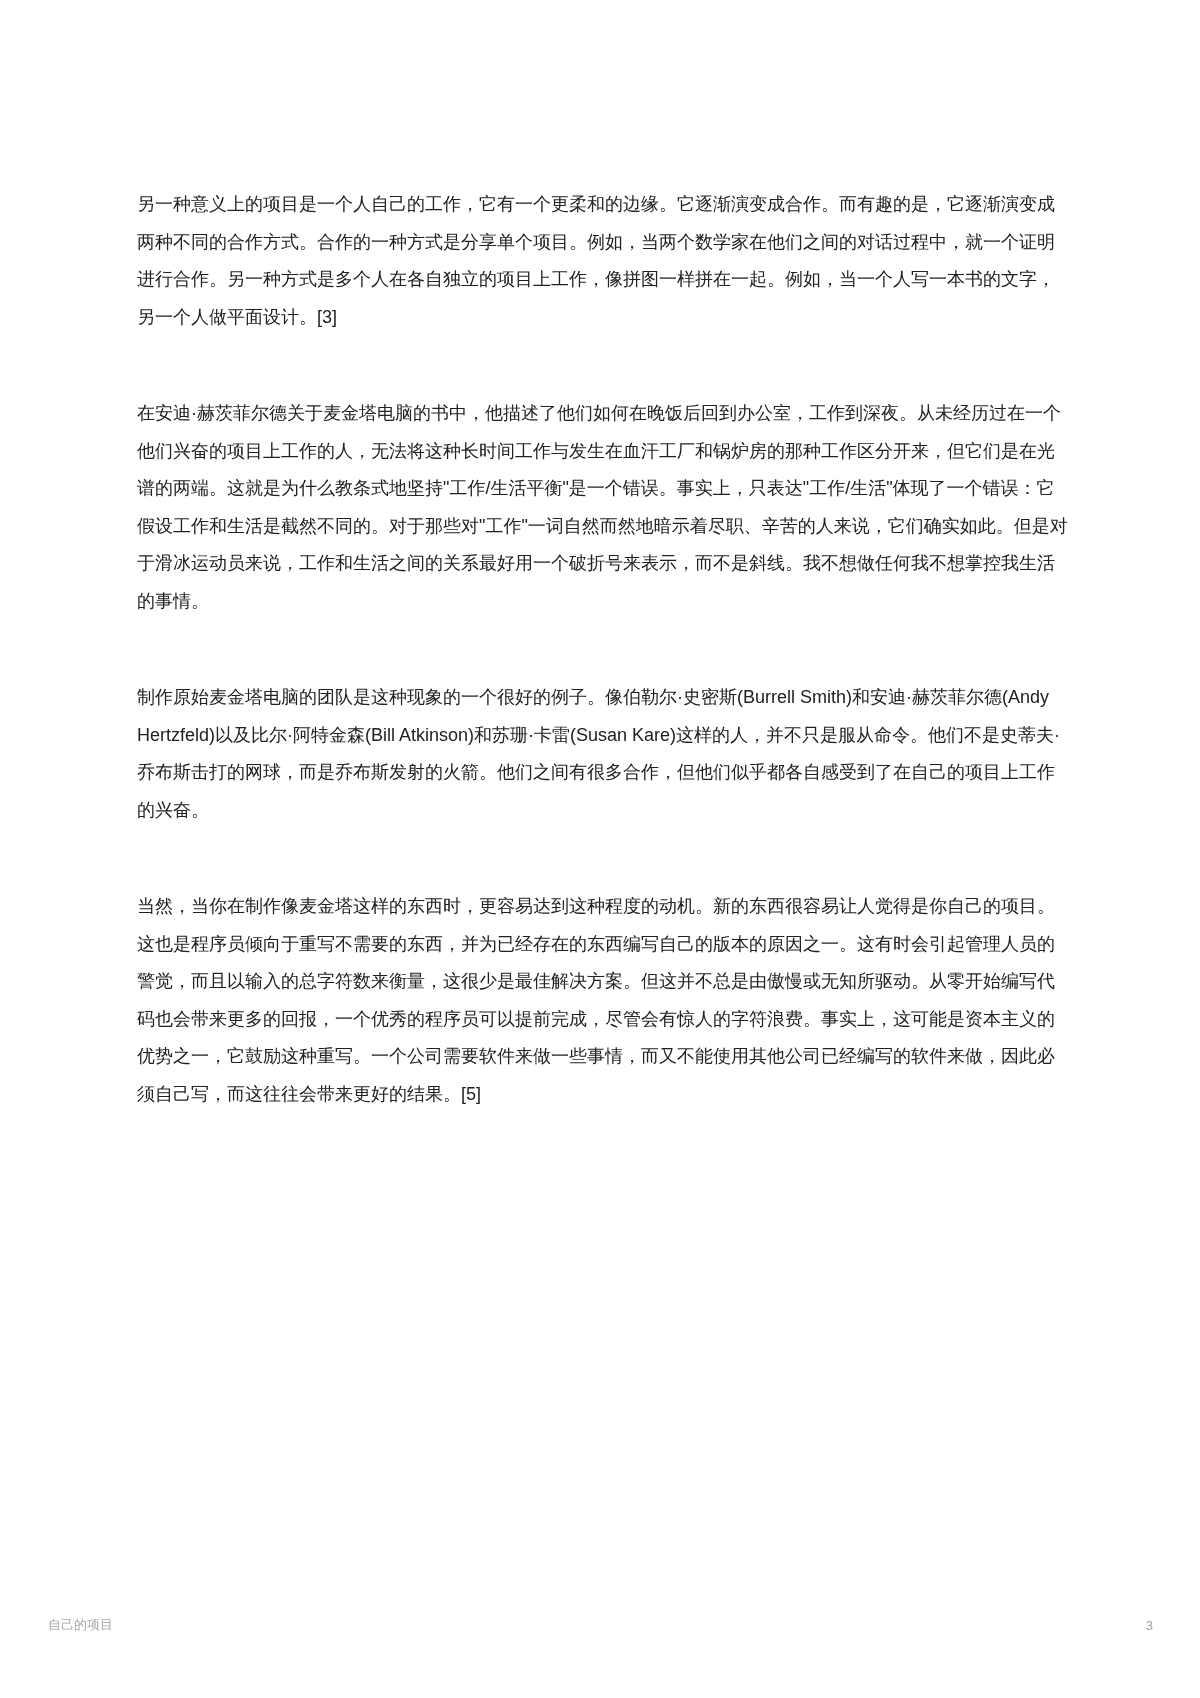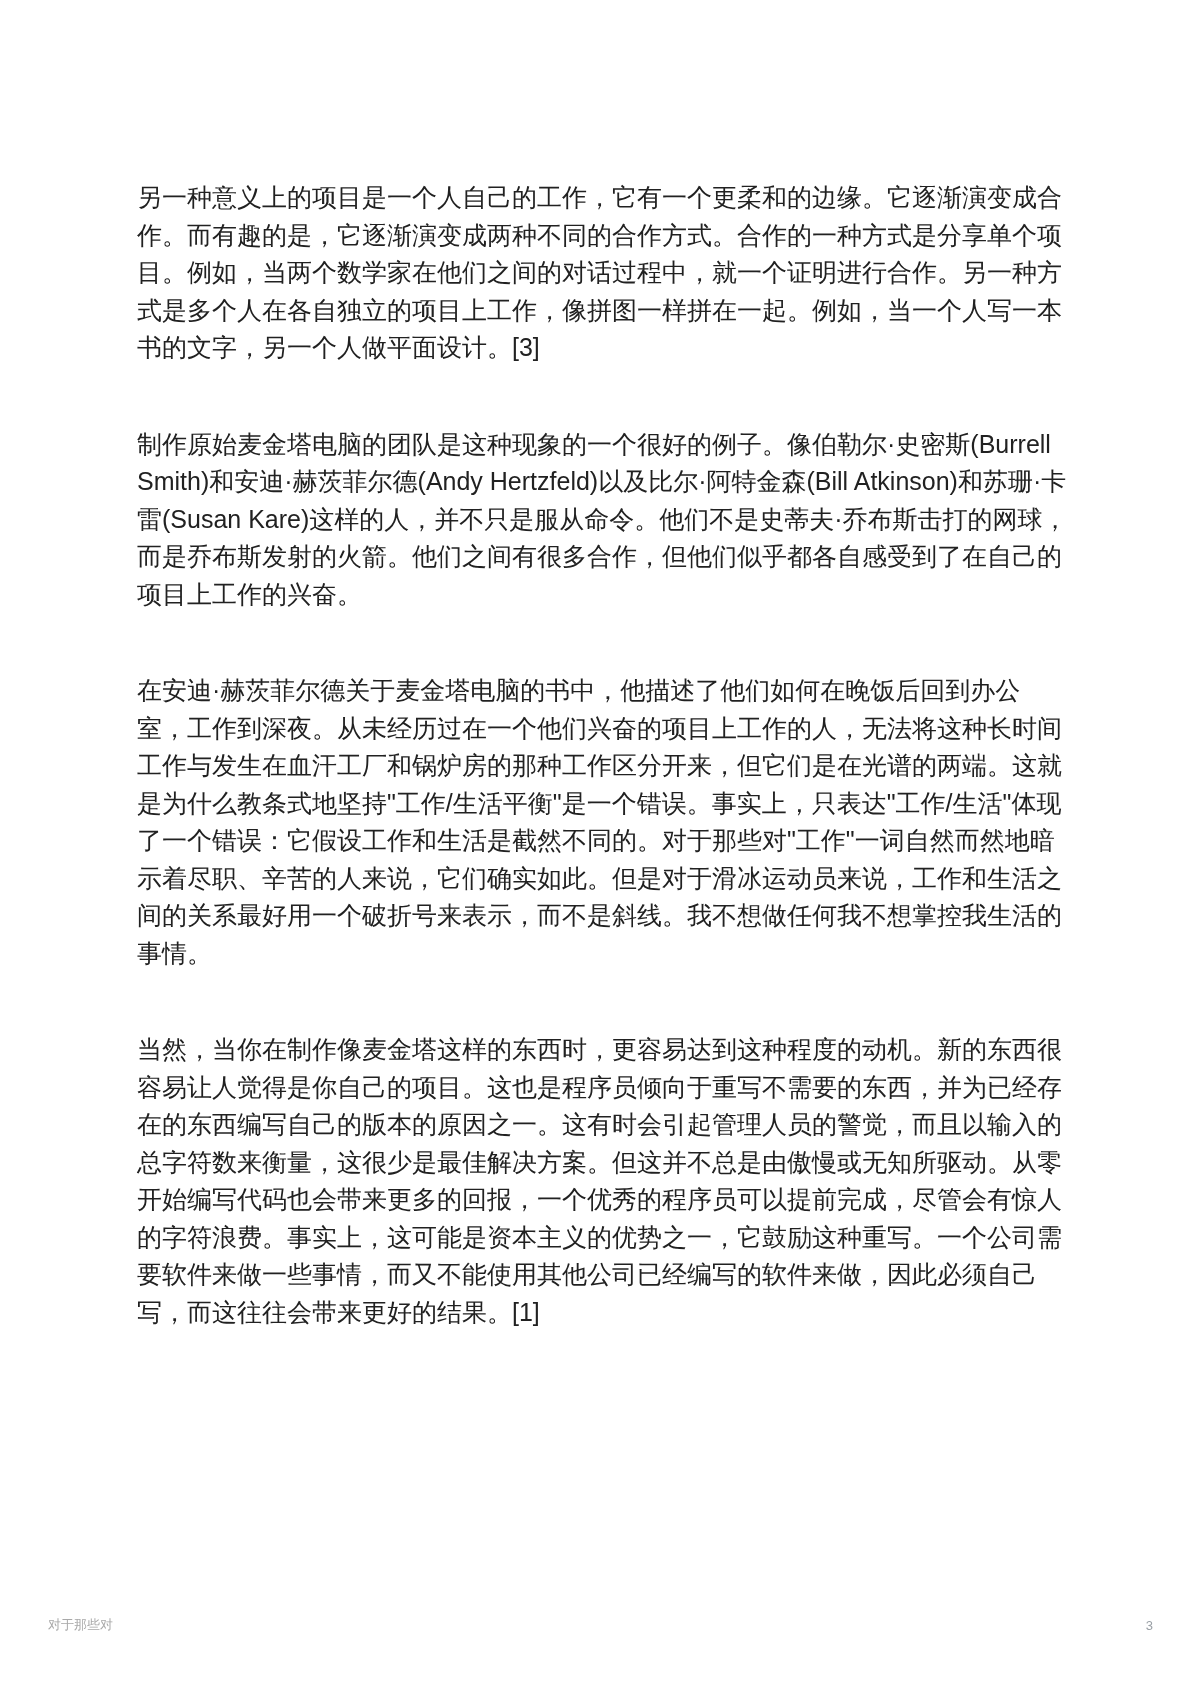--- a/index.html
+++ b/index.html
@@ -19,22 +19,22 @@
     inset: 0;
     background: #ffffff;
   }
   .content {
     position: absolute;
     left: 137px;
     top: 170px;
     width: 932px;
   }
   .para {
-    margin: 9px 0 59px 0;
-    font-size: 25px;
+    margin: 16px 0 59px 0;
+    font-size: 18px;
     line-height: 37.5px;
     color: #212121;
     text-align: left;
     word-break: break-word;
     overflow-wrap: break-word;
   }
   .footer {
     position: absolute;
     left: 48px;
     right: 47px;
@@ -49,23 +49,23 @@
     color: #9aa0a6;
   }
 </style>
 </head>
 <body>
 
 <div class="page">
 
   <main class="content">
     <p class="para">另一种意义上的项目是一个人自己的工作，它有一个更柔和的边缘。它逐渐演变成合作。而有趣的是，它逐渐演变成两种不同的合作方式。合作的一种方式是分享单个项目。例如，当两个数学家在他们之间的对话过程中，就一个证明进行合作。另一种方式是多个人在各自独立的项目上工作，像拼图一样拼在一起。例如，当一个人写一本书的文字，另一个人做平面设计。[3]</p>
+    <p class="para">在安迪·赫茨菲尔德关于麦金塔电脑的书中，他描述了他们如何在晚饭后回到办公室，工作到深夜。从未经历过在一个他们兴奋的项目上工作的人，无法将这种长时间工作与发生在血汗工厂和锅炉房的那种工作区分开来，但它们是在光谱的两端。这就是为什么教条式地坚持"工作/生活平衡"是一个错误。事实上，只表达"工作/生活"体现了一个错误：它假设工作和生活是截然不同的。对于那些对"工作"一词自然而然地暗示着尽职、辛苦的人来说，它们确实如此。但是对于滑冰运动员来说，工作和生活之间的关系最好用一个破折号来表示，而不是斜线。我不想做任何我不想掌控我生活的事情。</p>
     <p class="para">制作原始麦金塔电脑的团队是这种现象的一个很好的例子。像伯勒尔·史密斯(Burrell Smith)和安迪·赫茨菲尔德(Andy Hertzfeld)以及比尔·阿特金森(Bill Atkinson)和苏珊·卡雷(Susan Kare)这样的人，并不只是服从命令。他们不是史蒂夫·乔布斯击打的网球，而是乔布斯发射的火箭。他们之间有很多合作，但他们似乎都各自感受到了在自己的项目上工作的兴奋。</p>
-    <p class="para">在安迪·赫茨菲尔德关于麦金塔电脑的书中，他描述了他们如何在晚饭后回到办公室，工作到深夜。从未经历过在一个他们兴奋的项目上工作的人，无法将这种长时间工作与发生在血汗工厂和锅炉房的那种工作区分开来，但它们是在光谱的两端。这就是为什么教条式地坚持"工作/生活平衡"是一个错误。事实上，只表达"工作/生活"体现了一个错误：它假设工作和生活是截然不同的。对于那些对"工作"一词自然而然地暗示着尽职、辛苦的人来说，它们确实如此。但是对于滑冰运动员来说，工作和生活之间的关系最好用一个破折号来表示，而不是斜线。我不想做任何我不想掌控我生活的事情。</p>
-    <p class="para">当然，当你在制作像麦金塔这样的东西时，更容易达到这种程度的动机。新的东西很容易让人觉得是你自己的项目。这也是程序员倾向于重写不需要的东西，并为已经存在的东西编写自己的版本的原因之一。这有时会引起管理人员的警觉，而且以输入的总字符数来衡量，这很少是最佳解决方案。但这并不总是由傲慢或无知所驱动。从零开始编写代码也会带来更多的回报，一个优秀的程序员可以提前完成，尽管会有惊人的字符浪费。事实上，这可能是资本主义的优势之一，它鼓励这种重写。一个公司需要软件来做一些事情，而又不能使用其他公司已经编写的软件来做，因此必须自己写，而这往往会带来更好的结果。[1]</p>
+    <p class="para">当然，当你在制作像麦金塔这样的东西时，更容易达到这种程度的动机。新的东西很容易让人觉得是你自己的项目。这也是程序员倾向于重写不需要的东西，并为已经存在的东西编写自己的版本的原因之一。这有时会引起管理人员的警觉，而且以输入的总字符数来衡量，这很少是最佳解决方案。但这并不总是由傲慢或无知所驱动。从零开始编写代码也会带来更多的回报，一个优秀的程序员可以提前完成，尽管会有惊人的字符浪费。事实上，这可能是资本主义的优势之一，它鼓励这种重写。一个公司需要软件来做一些事情，而又不能使用其他公司已经编写的软件来做，因此必须自己写，而这往往会带来更好的结果。[5]</p>
   </main>
 
   <footer class="footer">
-    <span class="doc-title">对于那些对</span>
+    <span class="doc-title">自己的项目</span>
     <span class="pagenum">3</span>
   </footer>
 
 </div>
 
 </body></html>

